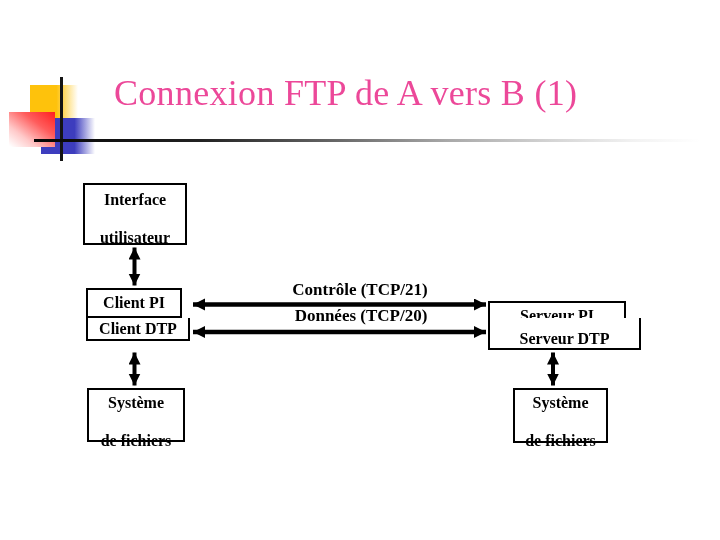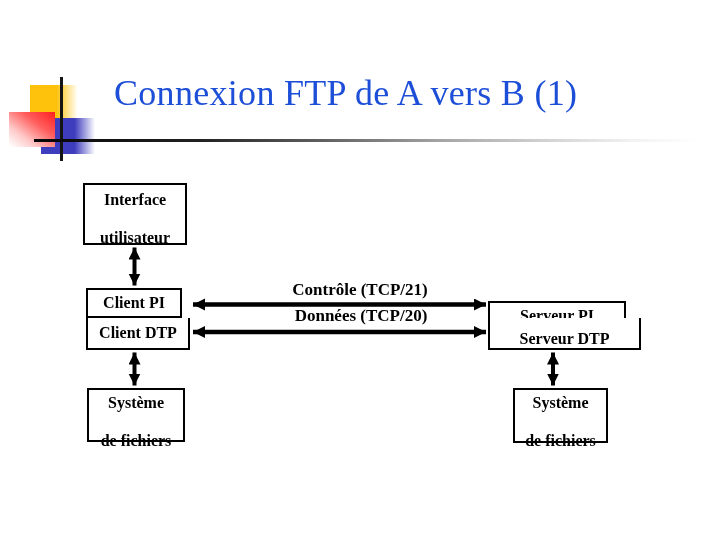--- a/index.html
+++ b/index.html
@@ -36,21 +36,21 @@
     background: linear-gradient(90deg, #050505 0%, #222222 25%, #666666 45%,
                 #a8a8a8 62%, #d5d5d5 78%, #f2f2f2 90%, rgba(255,255,255,0) 100%);
   }
 
   
   #slide-title {
     position: absolute;
     left: 114px; top: 72px;
     font-size: 36px;
     font-weight: 400;
-    color: #1d4ed8;
+    color: #ec4899;
     white-space: nowrap;
     letter-spacing: 0.3px;
   }
 
   
   .box {
     position: absolute;
     background: #fff;
     border: 2px solid #000;
     box-sizing: border-box;
@@ -62,21 +62,21 @@
     line-height: 18px;
     text-align: center;
     gap: 20px;
   }
   .box.two-line {
     flex-direction: column;
     justify-content: space-between;
   }
   #box-interface   { left: 83px;  top: 183px; width: 104px; height: 62px; padding: 6px 0; }
   #box-client-pi   { left: 86px;  top: 288px; width: 96px; height: 30px; }
-  #box-client-dtp  { left: 86px;  top: 318px; width: 104px; height: 32px; border-top: none; }
+  #box-client-dtp  { left: 86px;  top: 318px; width: 104px; height: 23px; border-top: none; }
   #box-serveur-pi  { left: 488px; top: 301px; width: 138px; height: 30px; }
   #box-serveur-dtp { left: 488px; top: 318px; width: 153px; height: 32px; border-top: none; align-items: flex-end; }
   #box-fs-left     { left: 87px;  top: 388px; width: 98px;  height: 54px; padding: 4px 0; }
   #box-fs-right    { left: 513px; top: 388px; width: 95px;  height: 55px; padding: 4px 0; }
 
   
   .conn-label {
     position: absolute;
     transform: translateX(-50%);
     font-weight: 700;

